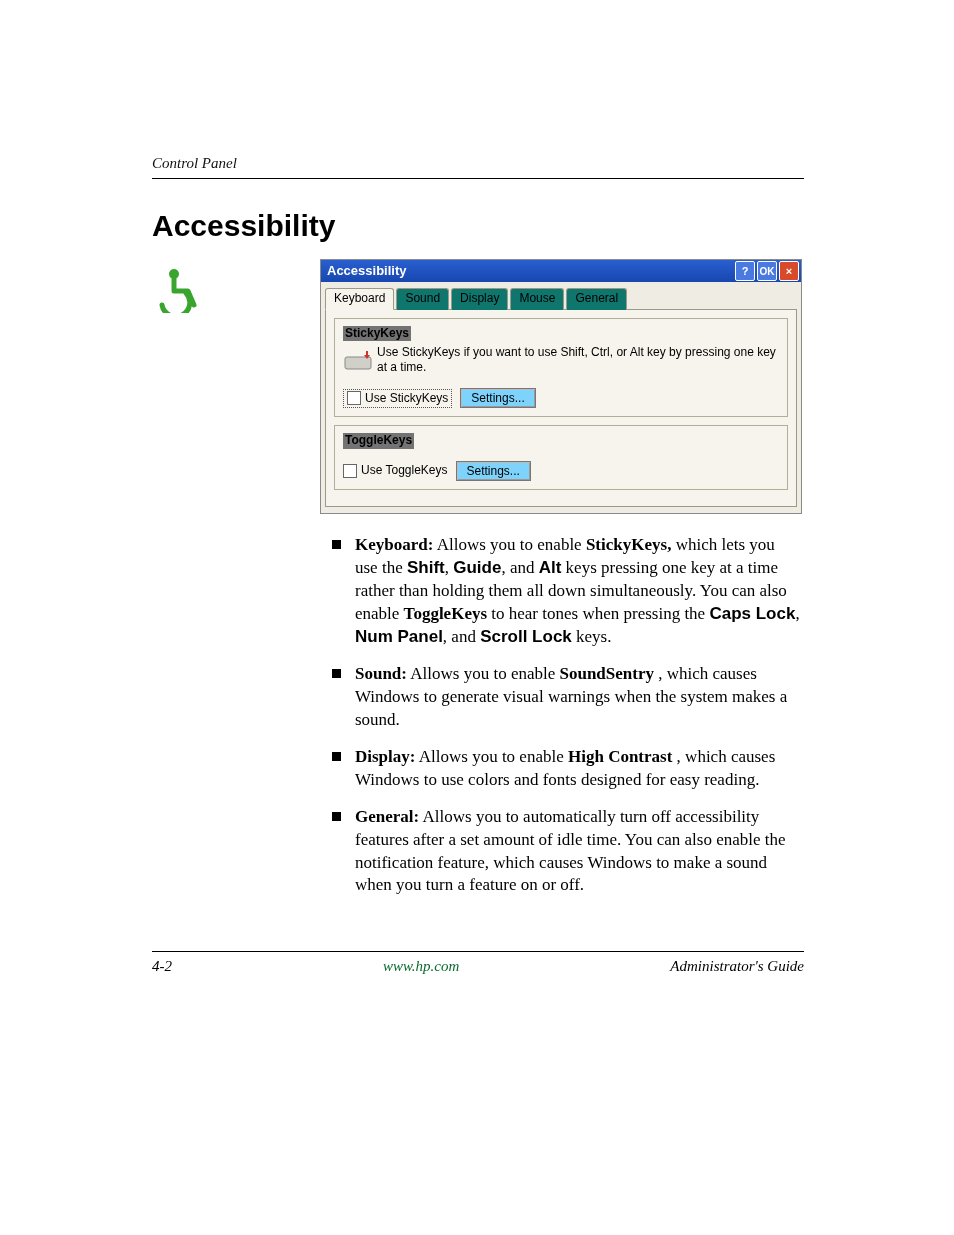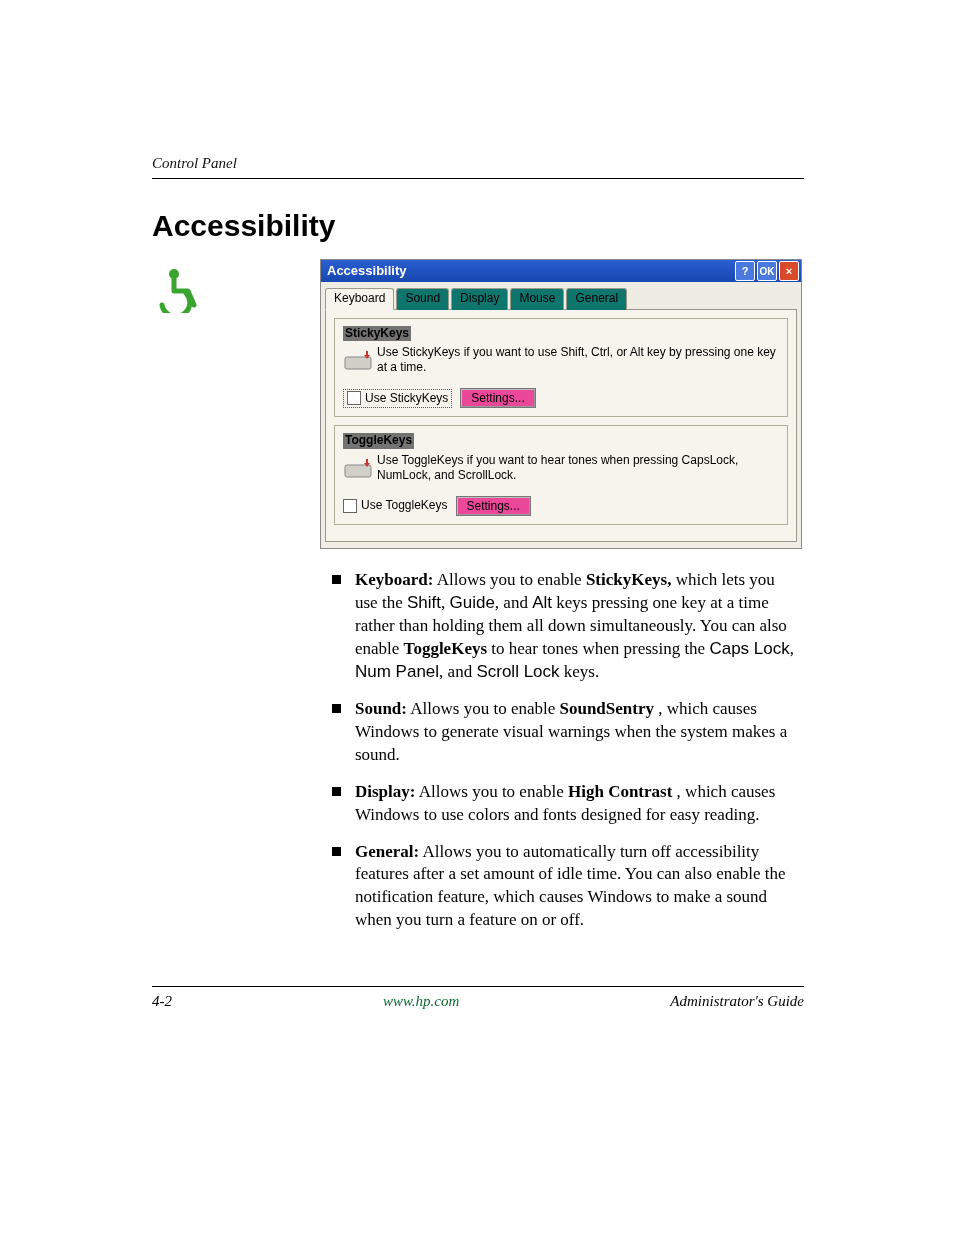--- a/index.html
+++ b/index.html
@@ -158,21 +158,21 @@
     padding: 1px 3px;
   }
   .chk {
     width: 12px;
     height: 12px;
     border: 1px solid #666;
     background: #fff;
   }
   .winbtn {
     border: 1px solid #777;
-    background: #ec4899;
+    background: #7dd3fc;
     padding: 2px 10px;
     font-size: 12px;
     box-shadow: 1px 1px 0 #bbb inset, -1px -1px 0 #999 inset;
   }
   
   ul.squares {
     list-style: none;
     padding: 0 4px 0 0;
     margin: 20px 0 0 0;
   }
@@ -183,21 +183,21 @@
     line-height: 1.35;
   }
   .sq {
     width: 9px;
     height: 9px;
     background: #000;
     flex-shrink: 0;
     margin: 6px 14px 0 12px;
   }
   .li-body { flex: 1; }
-  .b-sans { font-family: Arial, Helvetica, sans-serif; font-weight: normal; }
+  .b-sans { font-family: Arial, Helvetica, sans-serif; font-weight: bold; }
   .b-serif { font-weight: bold; }
   
   .footer {
     margin-top: 40px;
   }
   .hr-bot {
     border: none;
     border-top: 1px solid #000;
     margin: 0 0 6px 0;
   }
@@ -262,30 +262,20 @@
               <label class="chkwrap boxed">
                 <span class="chk"></span>
                 <span>Use StickyKeys</span>
               </label>
               <button class="winbtn">Settings...</button>
             </div>
           </div>
 
           <div class="fieldset">
             <div class="fieldset-legend">ToggleKeys</div>
-            <div class="fs-row">
-              <div class="kb-icon">
-                <svg viewBox="0 0 34 24" width="34" height="24">
-                  <rect x="2" y="10" width="26" height="12" rx="2" fill="#d0d0c8" stroke="#888"></rect>
-                  <path d="M24 4 L24 10" stroke="#c33" stroke-width="2"></path>
-                  <path d="M21 8 L24 12 L27 8" fill="#c33"></path>
-                </svg>
-              </div>
-              <div class="fs-desc">Use ToggleKeys if you want to hear tones when pressing CapsLock, NumLock, and ScrollLock.</div>
-            </div>
             <div class="fs-controls">
               <label class="chkwrap">
                 <span class="chk"></span>
                 <span>Use ToggleKeys</span>
               </label>
               <button class="winbtn">Settings...</button>
             </div>
           </div>
         </div>
       </div>

